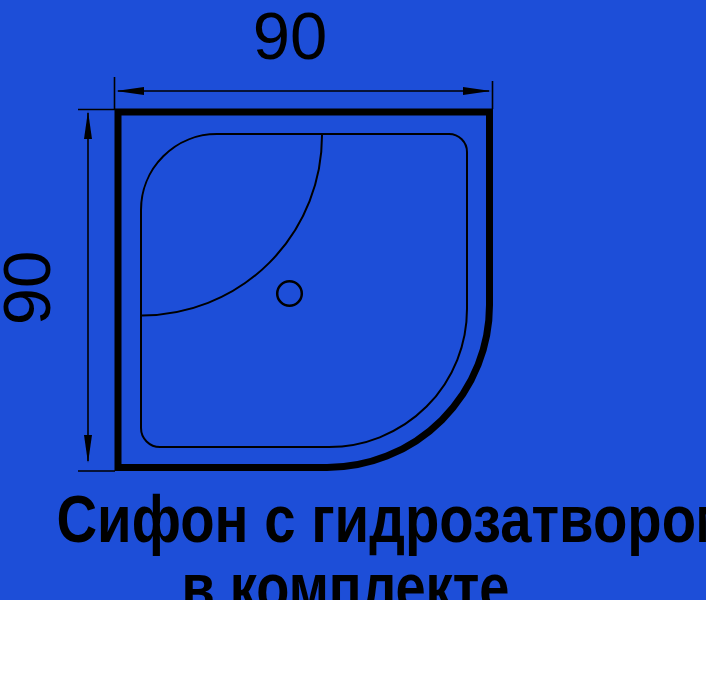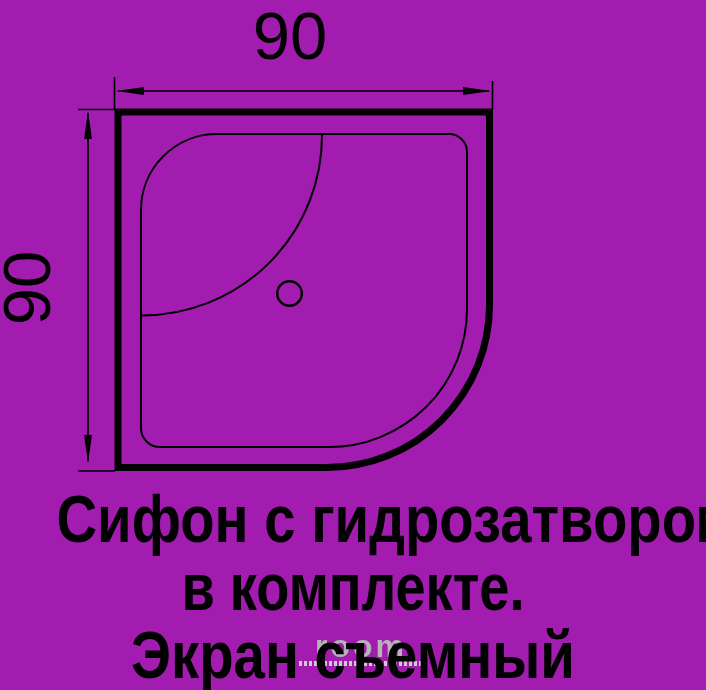--- a/index.html
+++ b/index.html
@@ -3,22 +3,22 @@
 <meta charset="utf-8">
 <style>
   html, body {
     margin: 0;
     padding: 0;
     background: #ffffff;
   }
   .canvas {
     position: relative;
     width: 706px;
-    height: 690px;
-    background: #a21caf;
+    height: 600px;
+    background: #1d4ed8;
     overflow: hidden;
     font-family: "Liberation Sans", sans-serif;
     color: #000000;
   }
   .drawing-svg {
     position: absolute;
     left: 0;
     top: 0;
     width: 706px;
     height: 690px;

